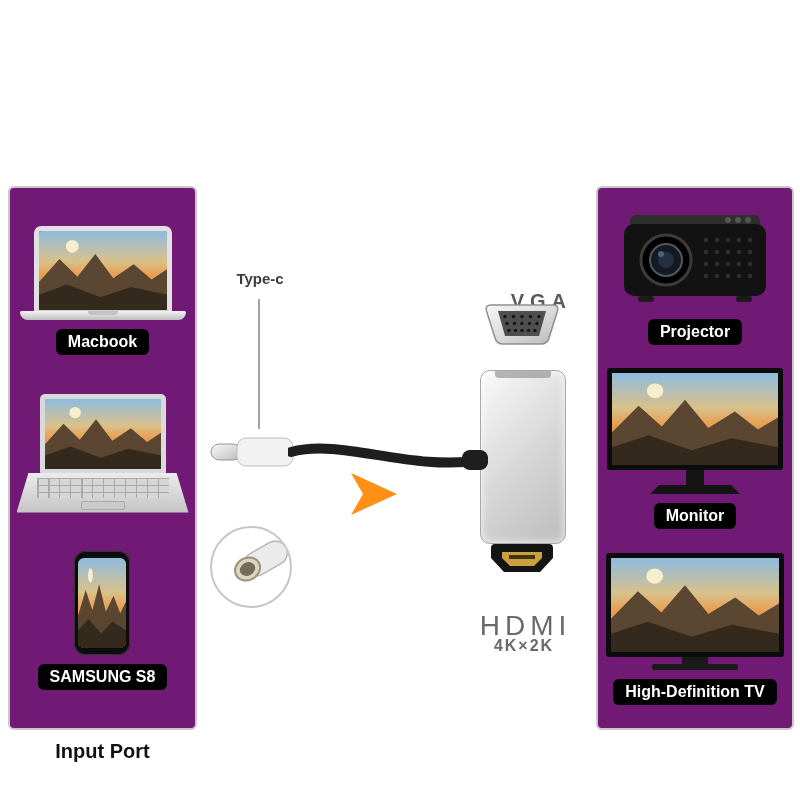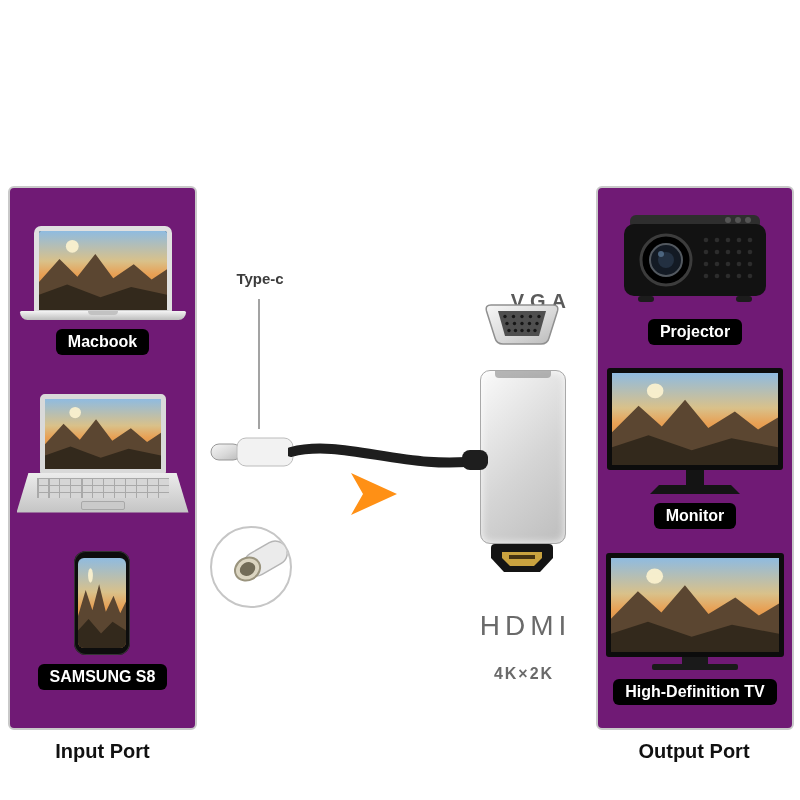--- a/index.html
+++ b/index.html
@@ -80,21 +80,21 @@
   .adapter { position:absolute; left:480px; top:370px; width:86px; height:174px; border-radius:10px;
              background:linear-gradient(135deg,#fafafa,#d5d5d5 55%,#bdbdbd); border:1px solid #a9a9a9;
              box-shadow:inset 0 0 8px rgba(255,255,255,.85); }
   .adapter::before { content:""; position:absolute; left:50%; top:0; transform:translateX(-50%);
                      width:56px; height:7px; background:#7d7d7d; border-radius:0 0 4px 4px; opacity:.55; }
 
   .hdmi-svg { position:absolute; left:487px; top:540px; width:70px; height:44px; }
   .hdmi-label { position:absolute; left:470px; top:610px; width:106px; text-align:center;
                 font-size:28px; font-weight:normal; color:#6a6a6a; letter-spacing:5px; text-indent:5px; }
   .hdmi-res { position:absolute; left:470px; top:637px; width:106px; text-align:center;
-              font-size:16px; font-weight:bold; color:#6a6a6a; letter-spacing:2px; text-indent:2px;margin-top:28px; }
+              font-size:16px; font-weight:bold; color:#6a6a6a; letter-spacing:2px; text-indent:2px; }
 
   .cable-svg { position:absolute; left:288px; top:426px; width:200px; height:64px; }
   .plug-svg  { position:absolute; left:208px; top:432px; width:88px; height:40px; }
   .arrow-svg { position:absolute; left:348px; top:468px; width:52px; height:52px; }
 
   .inset { position:absolute; left:210px; top:526px; width:82px; height:82px; border-radius:50%;
            border:2px solid #c6c6c6; background:#fff; overflow:hidden; }
 </style>
 </head>
 <body>
@@ -293,15 +293,14 @@
 
   <svg class="hdmi-svg" viewBox="0 0 70 44">
     <path d="M8,4 H62 Q66,4 66,8 V18 L53,32 H17 L4,18 V8 Q4,4 8,4 Z" fill="#141414"></path>
     <path d="M15,12 H55 V18 L47,26 H23 L15,18 Z" fill="#c9a23f"></path>
     <rect x="22" y="15" width="26" height="4" fill="#453312"></rect>
   </svg>
   <div class="hdmi-label">HDMI</div>
   <div class="hdmi-res">4K×2K</div>
 
   <div class="port-label left">Input Port</div>
-  <div class="port-label right">Output Port</div>
 
 </div>
 
 </body></html>

